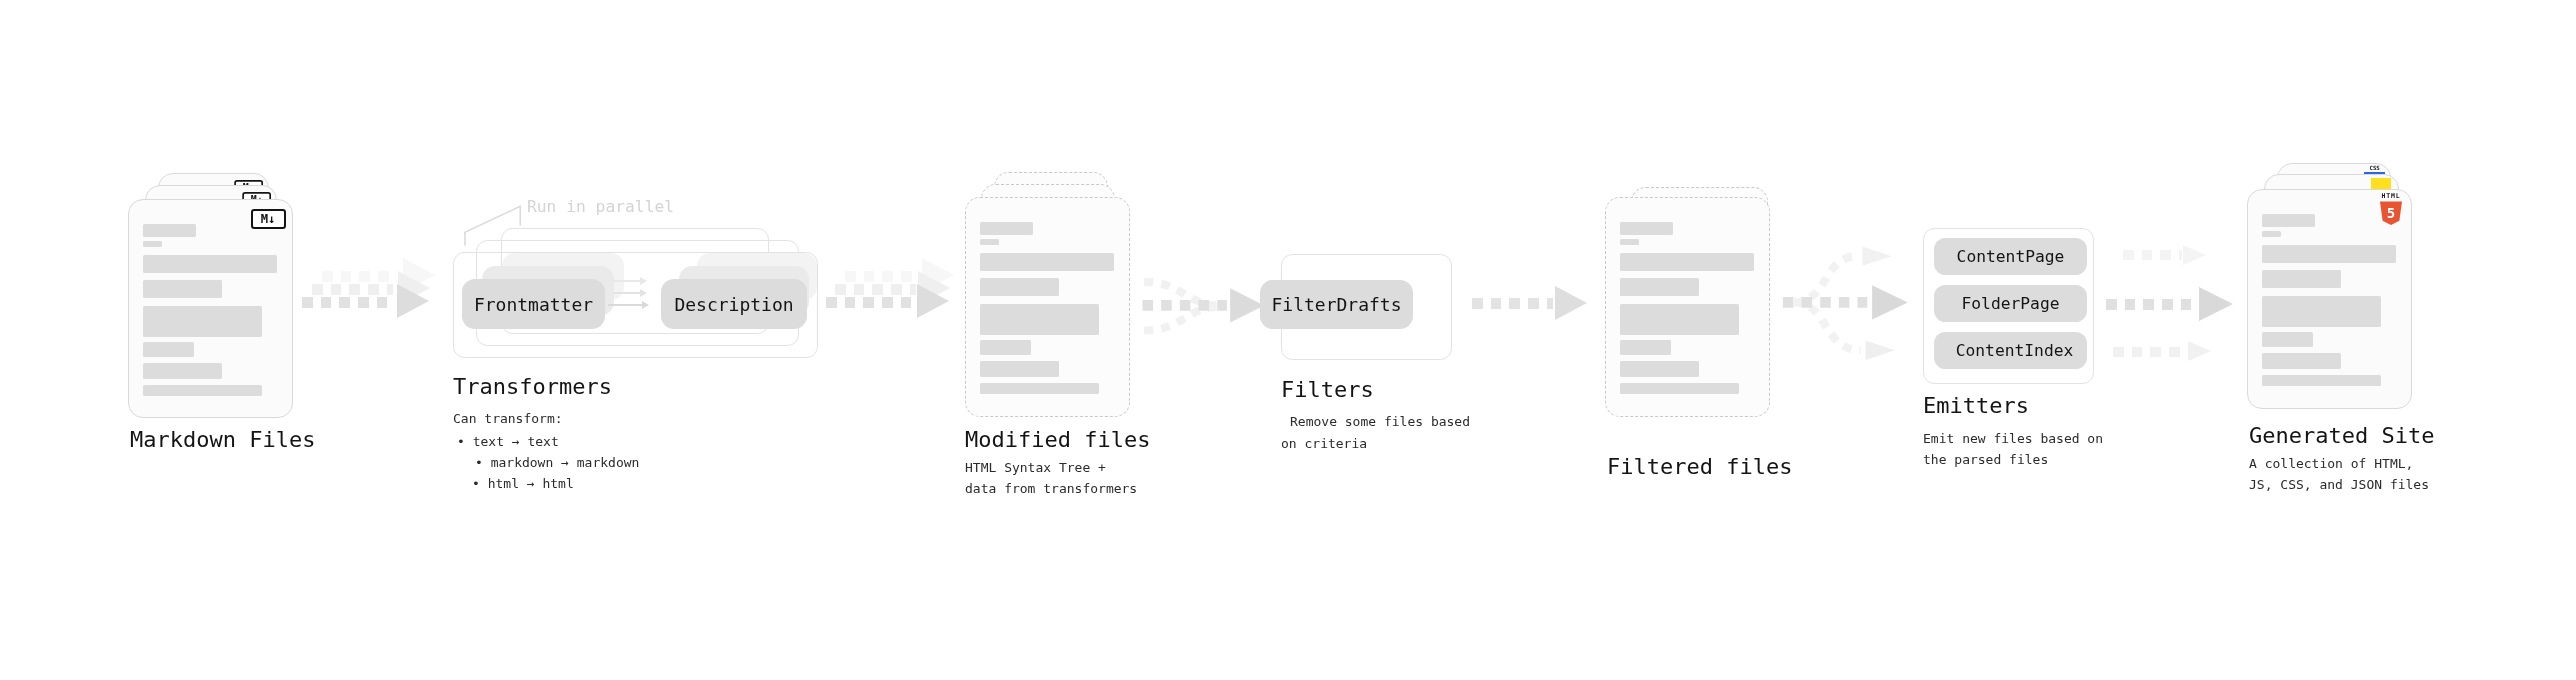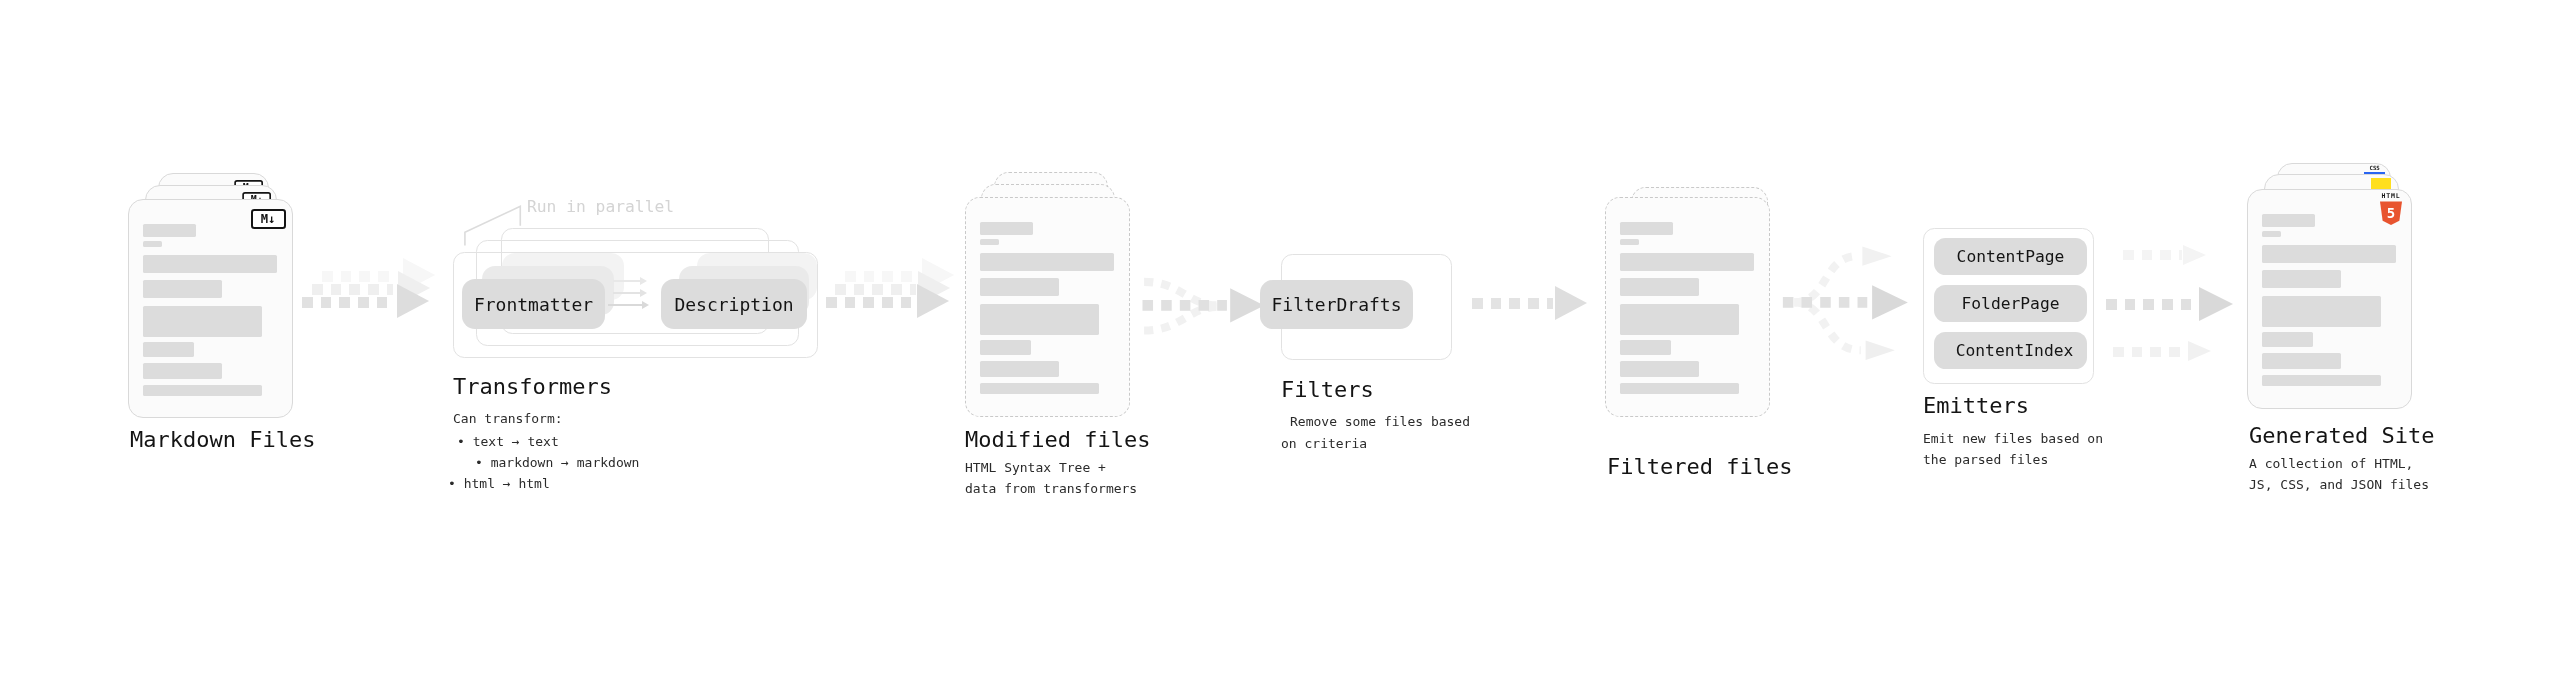--- a/index.html
+++ b/index.html
@@ -125,21 +125,21 @@
     </div>
   <div class="mini" style="left:608px;top:301px;width:41px;--c:#d9d9d9;">
       <i class="ml"></i>
       <i class="mh"></i>
     </div>
 
   <div class="label" style="left:453px;top:374px;">Transformers</div>
   <div class="desc" style="left:453px;top:411px;">Can transform:</div>
   <div class="desc" style="left:457px;top:434px;">• text → text</div>
   <div class="desc" style="left:457px;top:455px;margin-left:18px;">• markdown → markdown</div>
-  <div class="desc" style="left:448px;top:476px;">• html → html</div>
+  <div class="desc" style="left:472px;top:476px;">• html → html</div>
 
   <div>
     <div class="dashes" style="left:845px;top:271px;width:75px;--c:#f7f7f7;"></div>
     <div class="head" style="left:922px;top:258px;border-left:32.5px solid #f7f7f7;"></div>
     <div class="dashes" style="left:835px;top:284px;width:81px;--c:#efefef;"></div>
     <div class="head" style="left:918px;top:271px;border-left:32.5px solid #efefef;"></div>
     <div class="dashes" style="left:826px;top:297px;width:92px;--c:#e1e1e1;"></div>
     <div class="head" style="left:917px;top:284px;border-left:32.5px solid #dddddd;"></div>
   </div>
 

